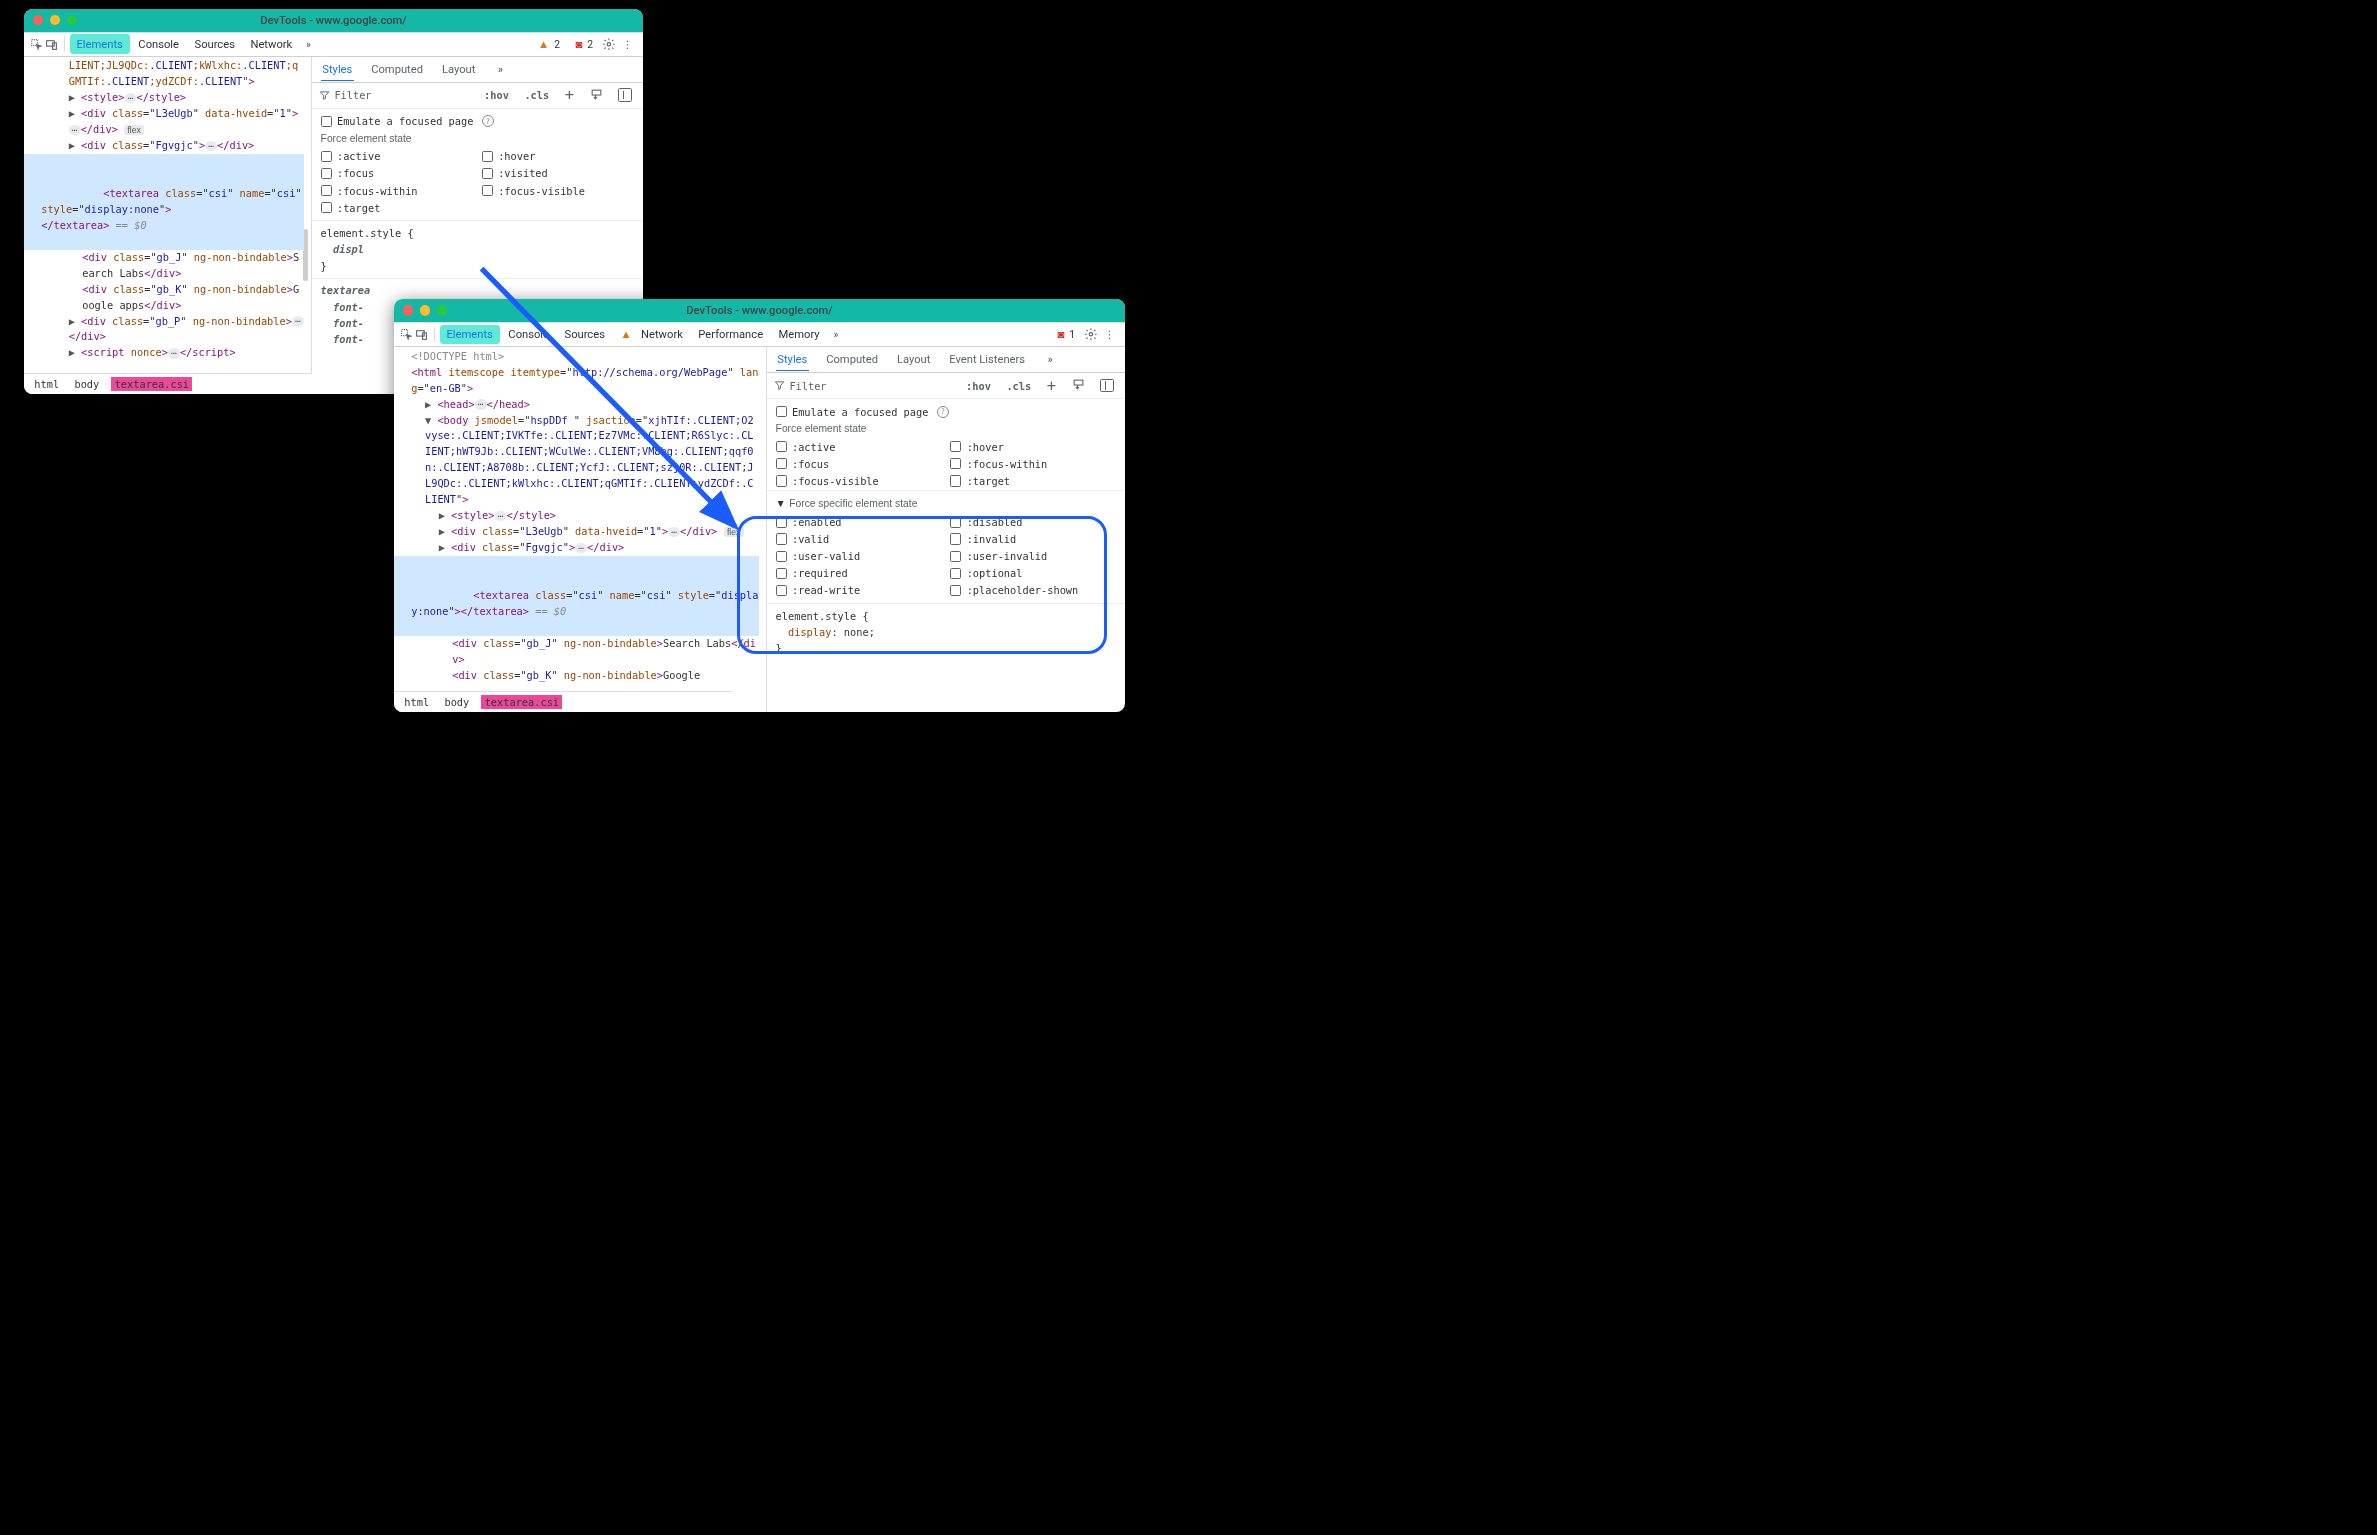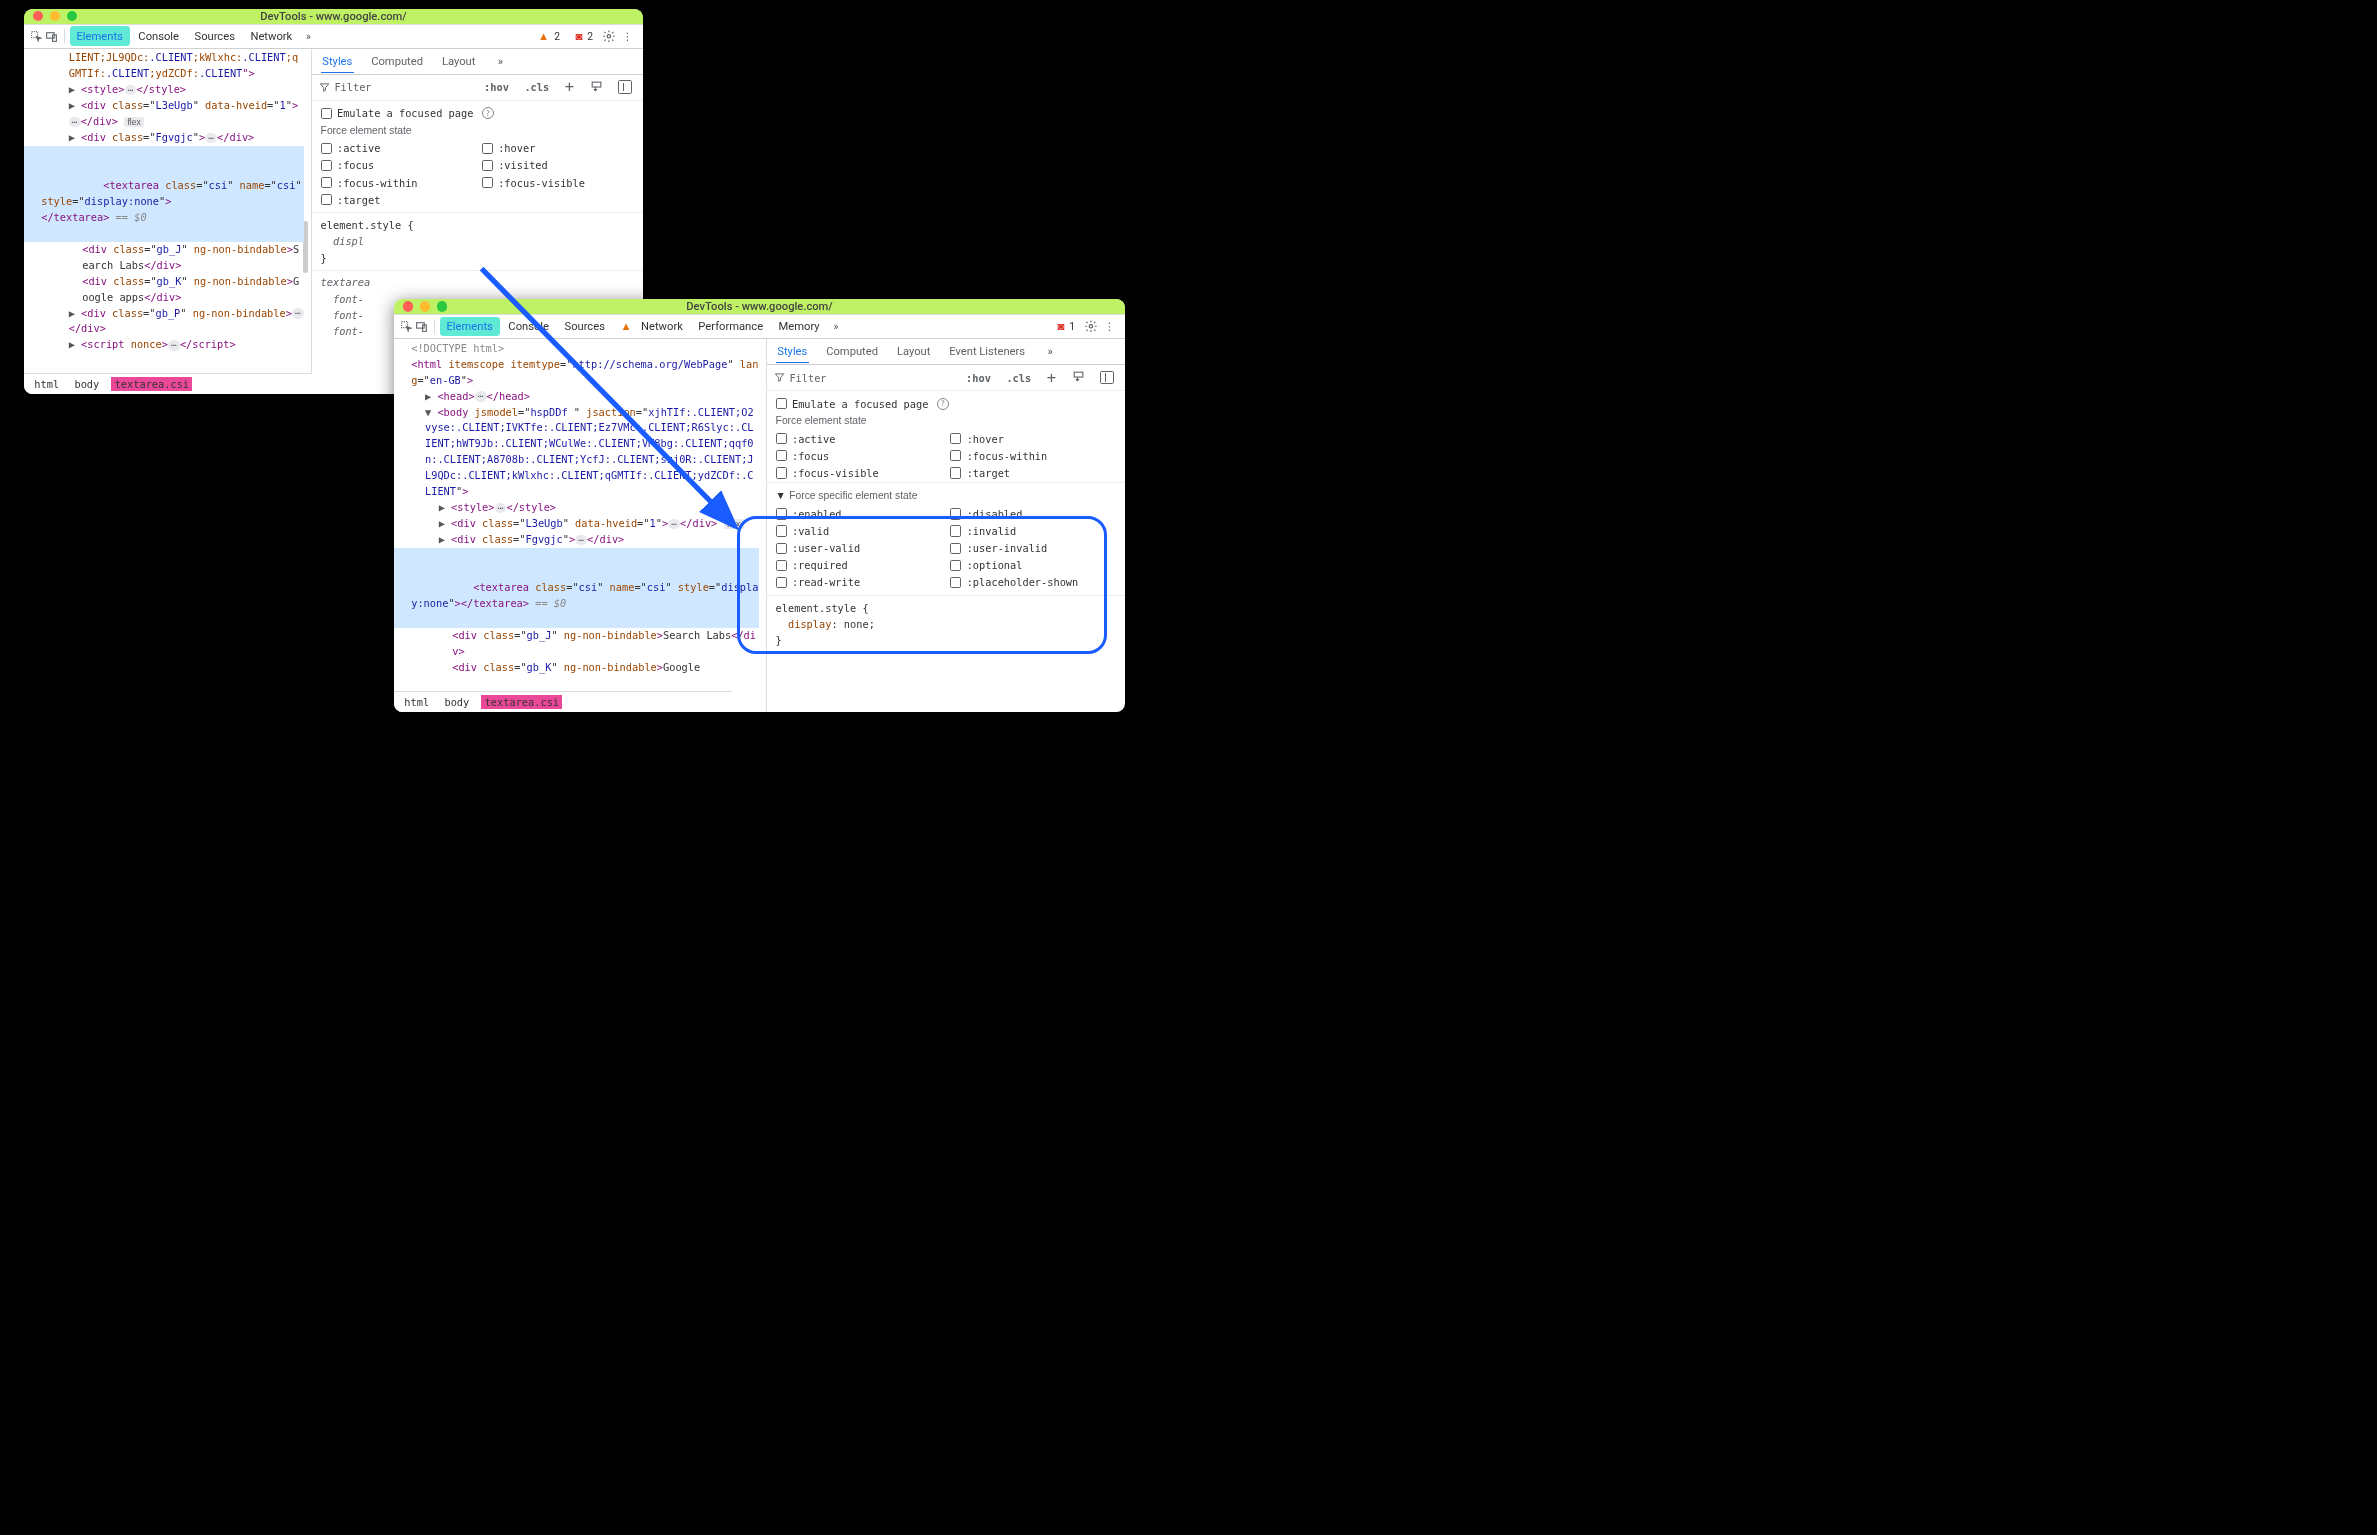--- a/index.html
+++ b/index.html
@@ -16,22 +16,22 @@
     position: absolute;
     background: #fff;
     border-radius: 8.6px;
     box-shadow: 0 3.4px 17px rgba(0,0,0,0.5);
     overflow: hidden;
     display: flex;
     flex-direction: column;
     color: #333;
   }
   .titlebar {
-    height: 16px;
-    background: #bef264;
+    height: 24px;
+    background: #14b8a6;
     border-bottom: 0.9px solid #ddd;
     display: flex;
     align-items: center;
     padding: 0 8.6px;
     position: relative;
   }
   .traffic { display: flex; gap: 6.9px; }
   .dot { width: 10.3px; height: 10.3px; border-radius: 50%; }
   .dot.r { background: #ff5f57; }
   .dot.y { background: #febc2e; }
@@ -89,21 +89,21 @@
 
   .sect { padding: 5.2px 8.6px; border-bottom: 0.9px solid #eee; }
   .chk-row { display: flex; align-items: center; gap: 5.2px; padding: 1.7px 0; font-family: Menlo, Consolas, monospace; font-size: 10.3px; color: #333; }
   .chk { width: 11.2px; height: 11.2px; border: 1.3px solid #5f6368; border-radius: 1.7px; flex-shrink: 0; }
   .section-title { color: #5f6368; font-family: sans-serif; padding: 3.4px 0 5.2px; }
   .grid2 { display: grid; grid-template-columns: 1fr 1fr; gap: 1.7px 8.6px; }
 
   .code-sect { padding: 3.4px 8.6px; font-family: Menlo, Consolas, monospace; font-size: 10.3px; color: #333; line-height: 1.6; }
   .prop { color: #994500; }
   .pval { color: #333; }
-  .sel-name { font-style: italic; color: #5f6368; }
+  .sel-name { font-style: italic; color: #5f6368; font-weight: bold; }
   .question { width: 12px; height: 12px; border: 0.9px solid #888; border-radius: 50%; display: inline-flex; align-items: center; justify-content: center; font-size: 7.7px; color: #888; margin-left:3.4px; }
 
   .hl-box { position: absolute; border: 3.4px solid #1a5cff; border-radius: 19px; pointer-events: none; }
 
   .arrow { position: absolute; pointer-events: none; }
   .scroll-cue { position: absolute; right: 2.6px; top: 0; width: 5.2px; height: 52px; background: #ccc; border-radius: 2.6px; }
 </style>
 </head>
 <body>
 

